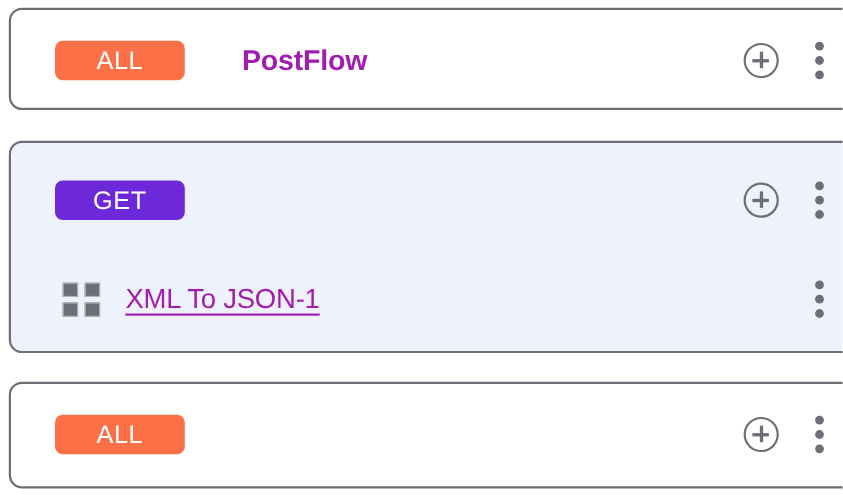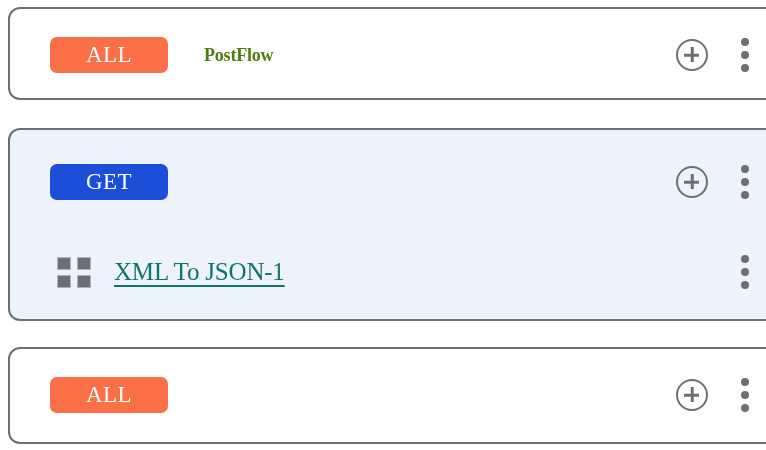--- a/index.html
+++ b/index.html
@@ -16,21 +16,20 @@
     font-family: "Liberation Sans", sans-serif;
     -webkit-font-smoothing: antialiased;
   }
 
   .flow-list {
     position: absolute;
     left: 0;
     top: 0;
     width: 634px;
     height: 450px;
-    font-family: Liberation Serif, serif;
   }
 
   
   .flow-card {
     position: absolute;
     left: 8px;
     width: 790px;              
     box-sizing: border-box;
     border: 2px solid #6c6f76;
     border-radius: 12px;
@@ -68,28 +67,28 @@
     align-items: center;
     justify-content: center;
     color: #ffffff;
     font-size: 23px;
     font-weight: 400;
     letter-spacing: 0.5px;
     flex: 0 0 auto;
     user-select: none;
   }
   .badge-all { background: #fb7046; }
-  .badge-get { background: #1d4ed8; }
+  .badge-get { background: #6d28d9; }
 
   
   .flow-title {
-    margin-left: 36px;
-    font-size: 18px;
+    margin-left: 52px;
+    font-size: 26px;
     font-weight: bold;
-    color: #4d7c0f;
+    color: #a21caf;
     white-space: nowrap;
     letter-spacing: -0.2px;
   }
 
   
   .policy-icon {
     margin-left: 47px;
     width: 34px;
     height: 30px;
     flex: 0 0 auto;
@@ -102,21 +101,21 @@
     display: block;
     width: 14px;
     height: 13px;
     background: #6c6f78;
     border: 1px solid #aeb2bd;
     box-sizing: border-box;
   }
   .policy-link {
     margin-left: 23px;
     font-size: 25px;
-    color: #0f766e;
+    color: #a21caf;
     text-decoration: underline;
     text-underline-offset: 5px;
     text-decoration-thickness: 2px;
     white-space: nowrap;
     cursor: pointer;
     letter-spacing: -0.2px;
   }
 
   
   .row-actions {

